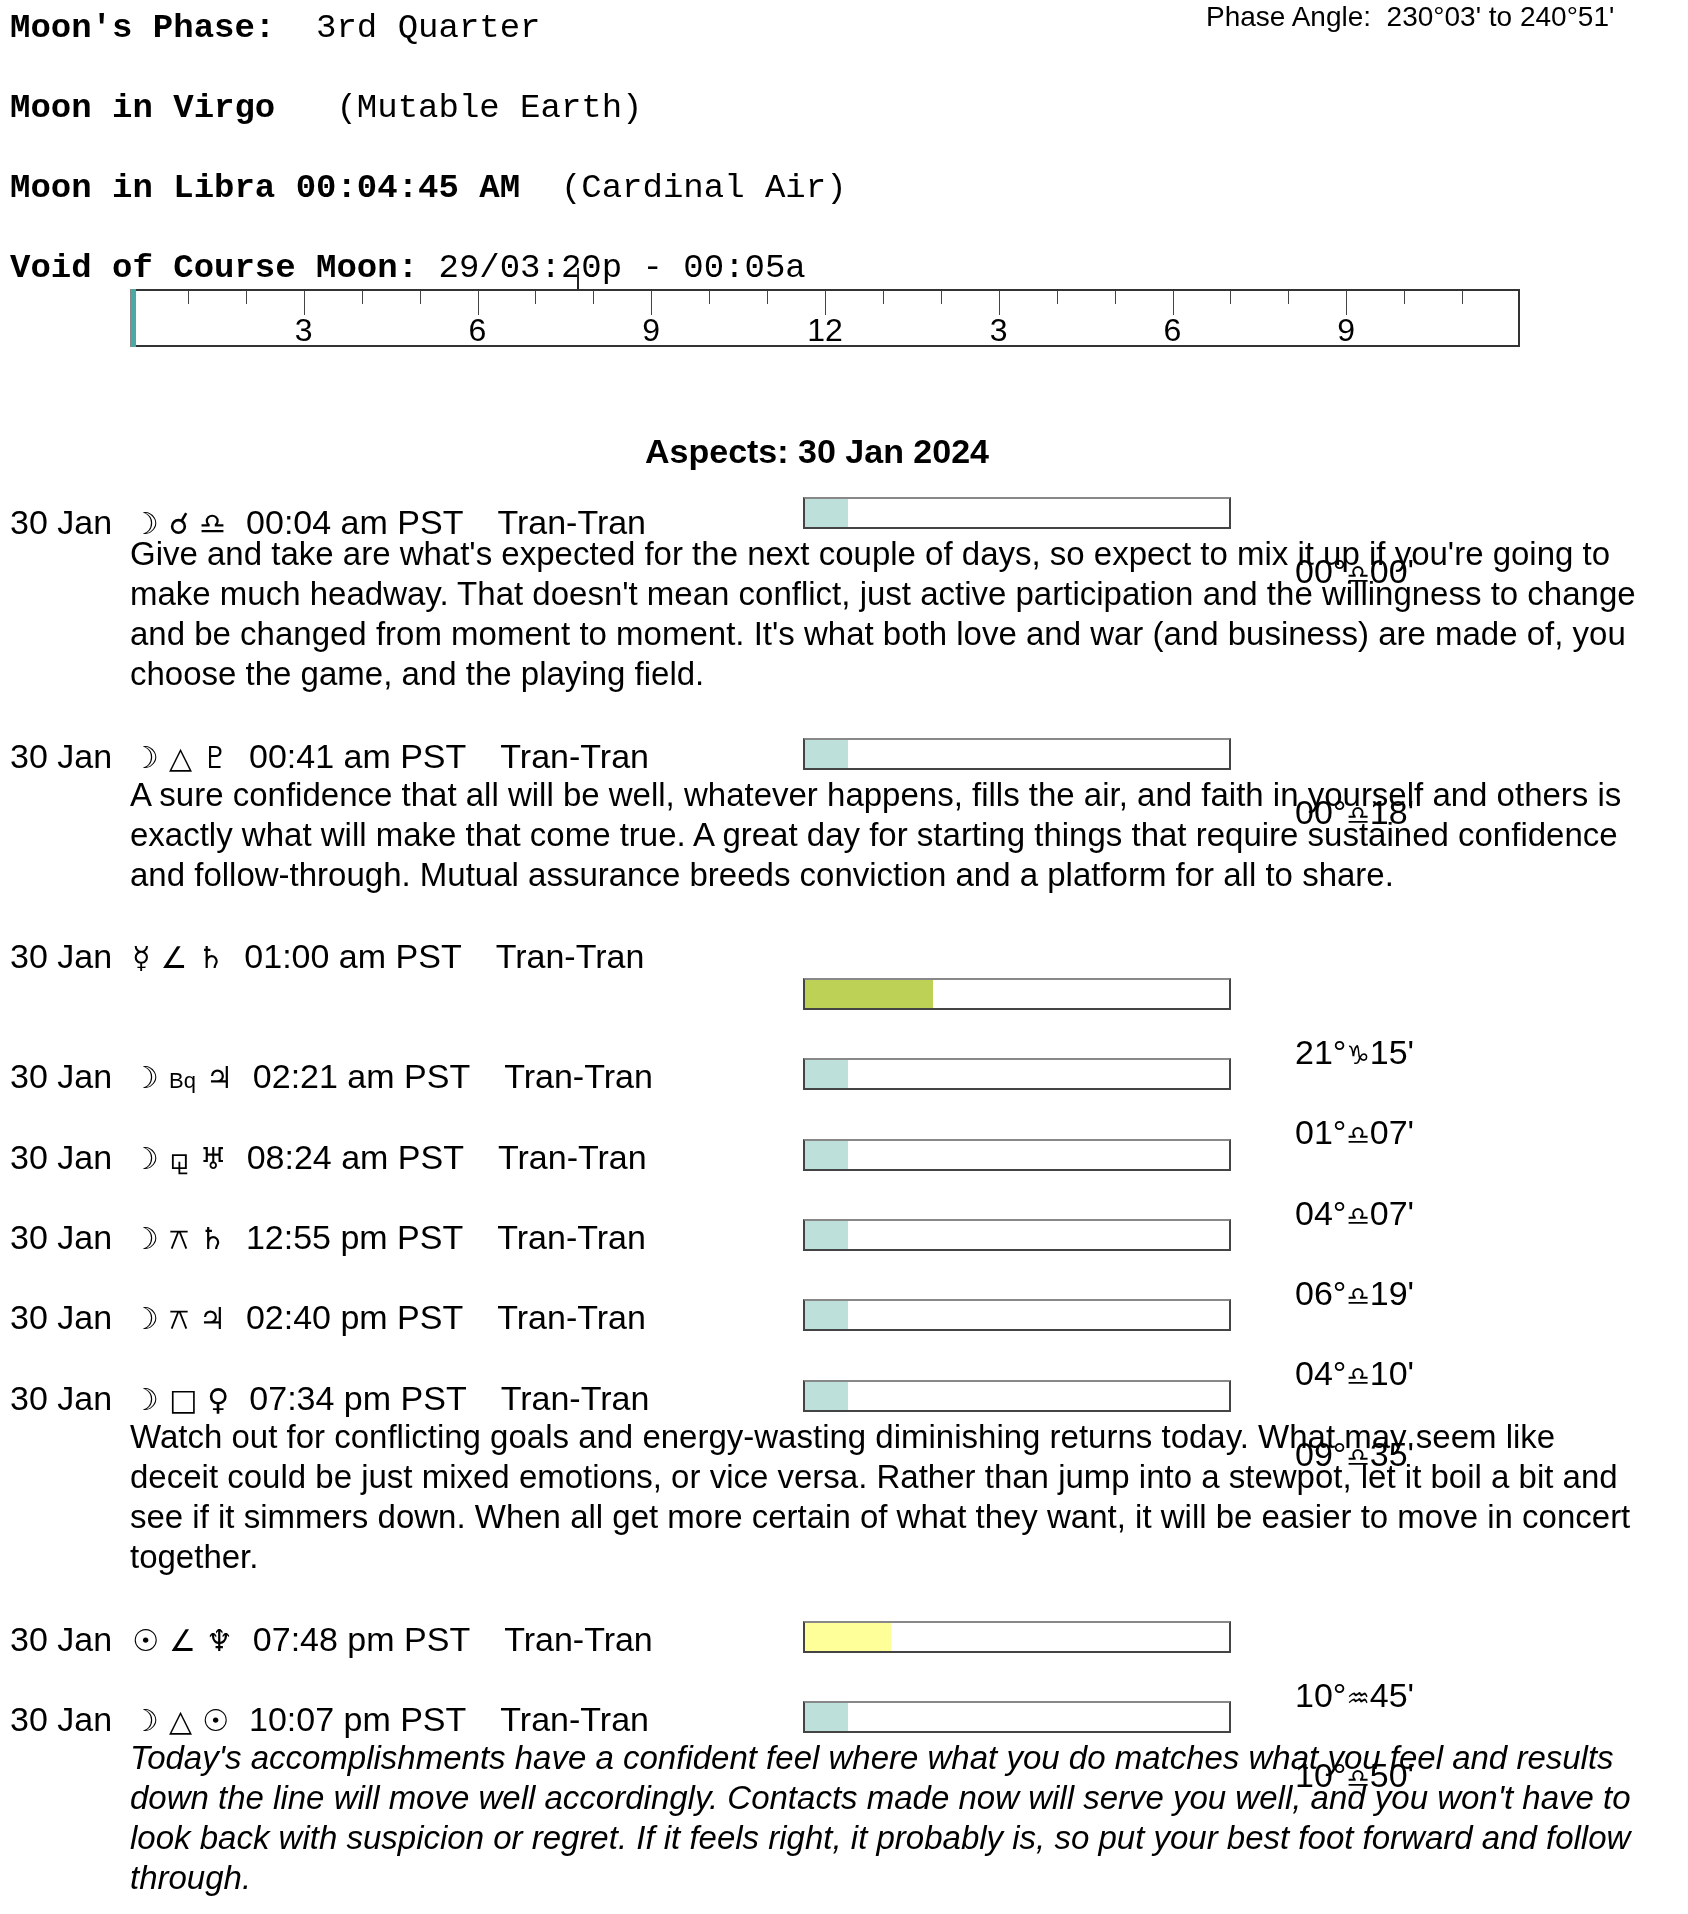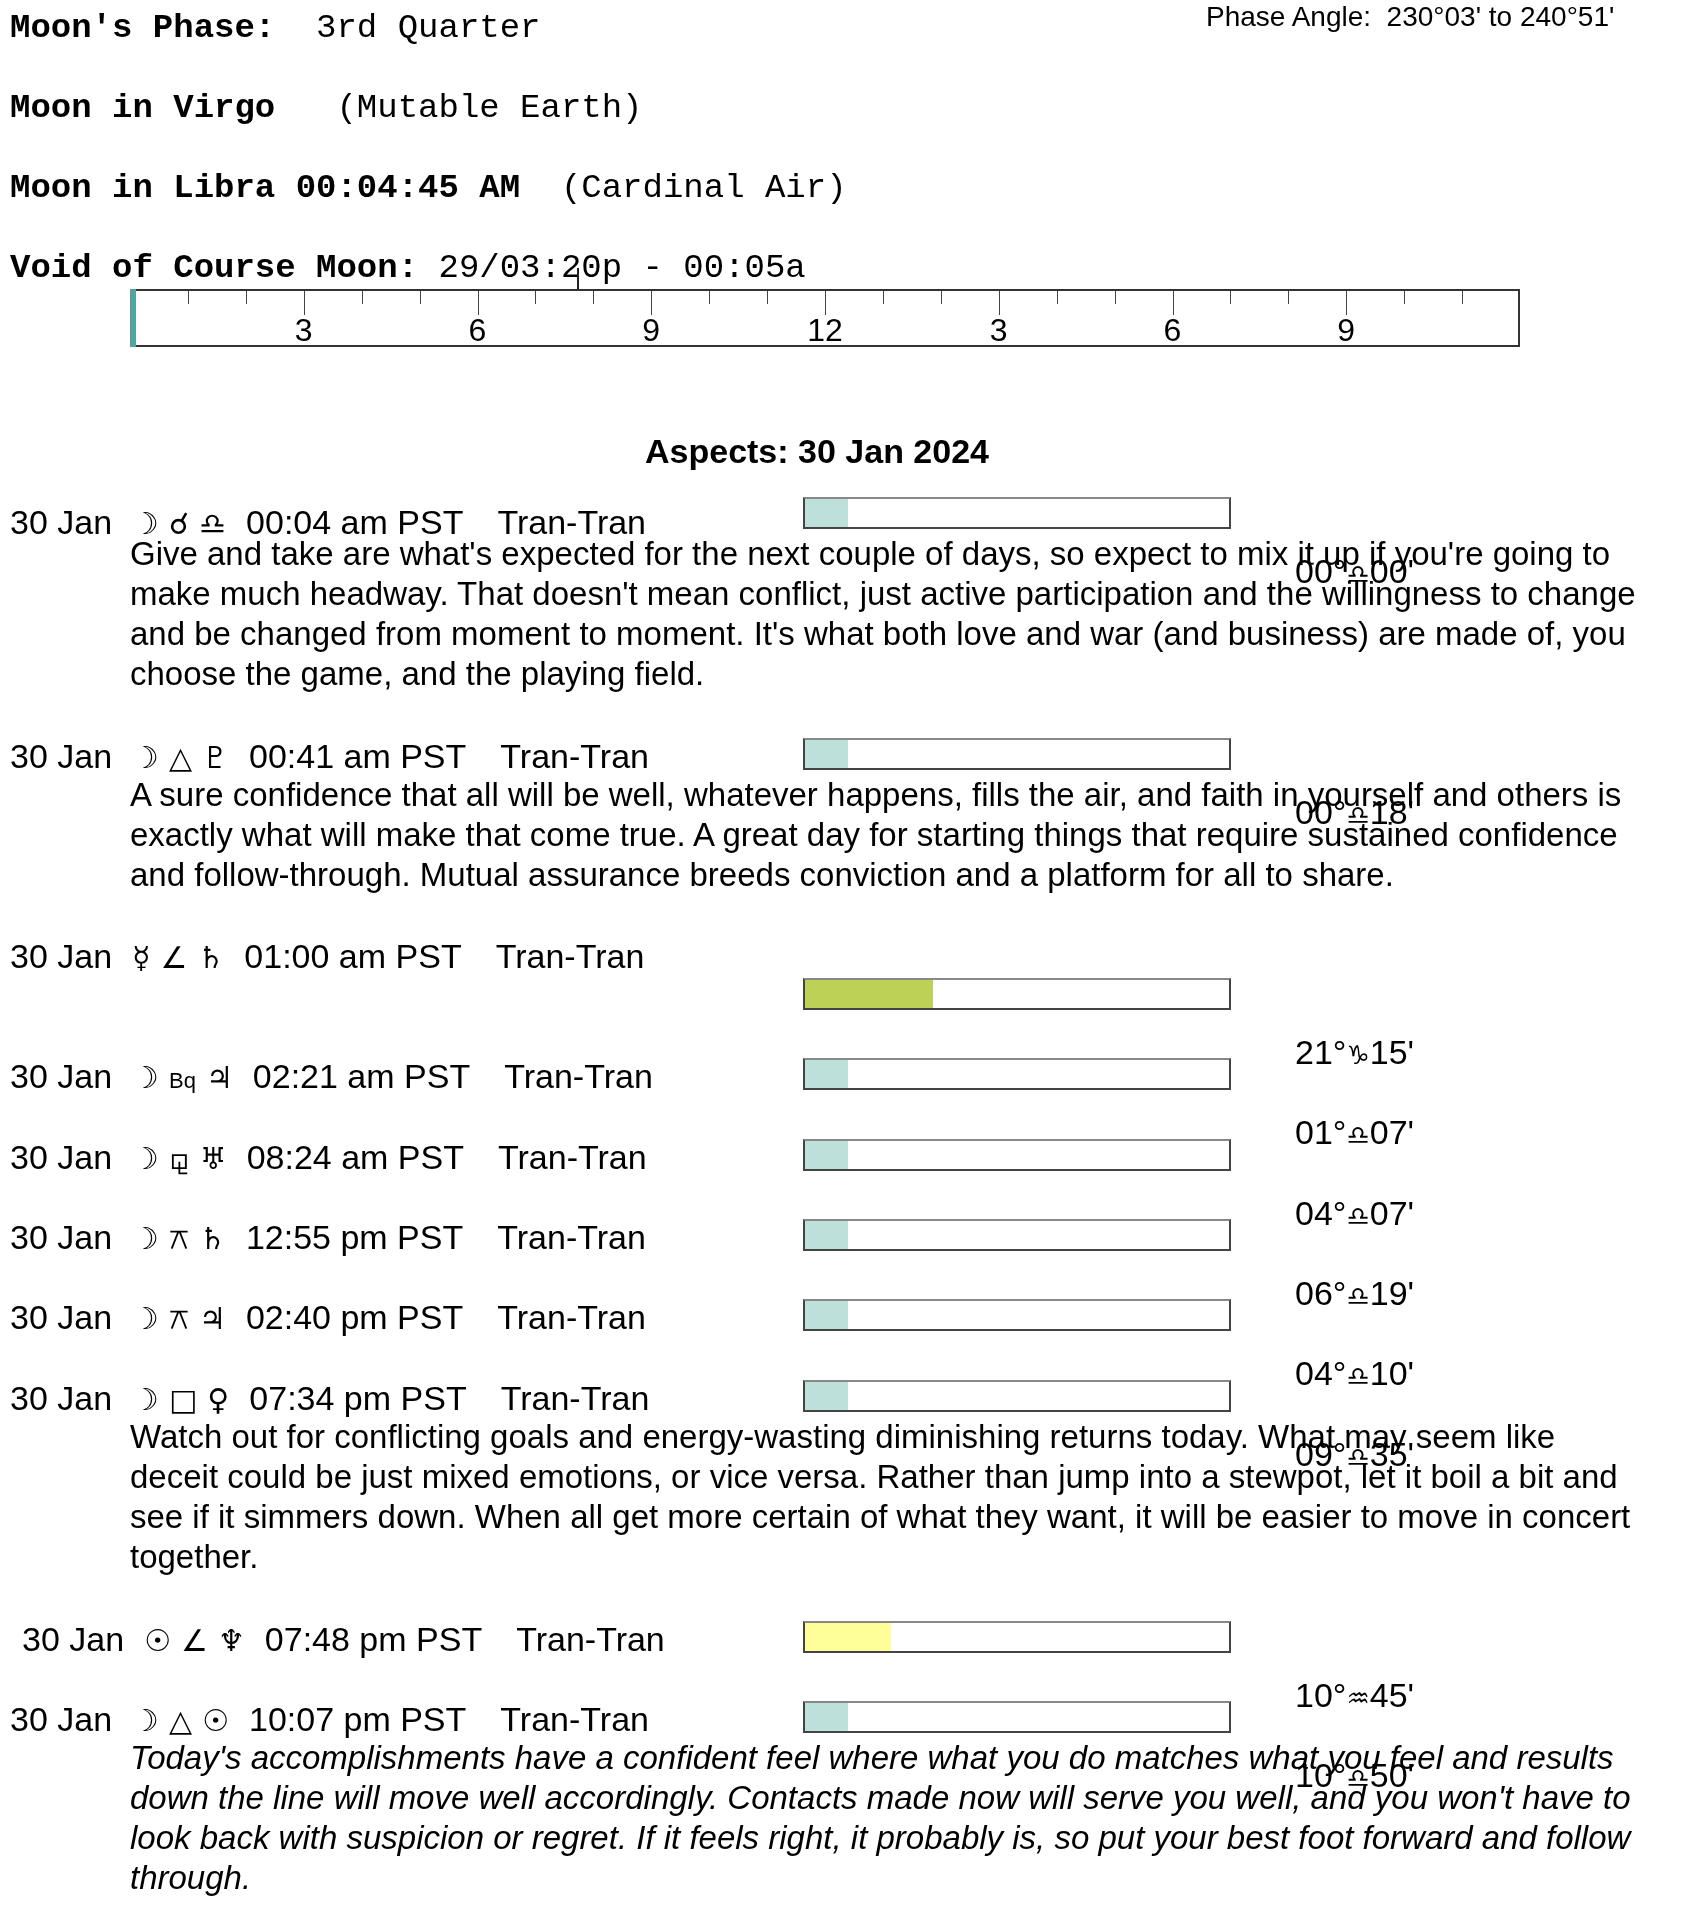--- a/index.html
+++ b/index.html
@@ -145,21 +145,21 @@
     <div class="bar" style="left: 803px; top: 1299px;">
       <div class="fill" style="width: 42.8px; background: rgb(189, 224, 219);"></div>
     </div>
     <div class="abs pos" style="left: 1295px; top: 1297px;"><span>04°</span><span class="zg">♎</span><span>10'</span></div>
     <div class="abs aspect-line" style="left: 10px; top: 1378px;"><span>30 Jan</span><span style="width:20px"></span><span class="glyph">☽</span><span style="width:10px"></span><span class="glyph">□</span><span style="width:10px"></span><span class="glyph">♀</span><span style="width:20px"></span><span>07:34 pm PST</span><span style="width:34px"></span><span>Tran-Tran</span></div>
     <div class="bar" style="left: 803px; top: 1380px;">
       <div class="fill" style="width: 42.8px; background: rgb(189, 224, 219);"></div>
     </div>
     <div class="abs pos" style="left: 1295px; top: 1378px;"><span>09°</span><span class="zg">♎</span><span>35'</span></div>
     <div class="desc" style="top: 1417px;">Watch out for conflicting goals and energy-wasting diminishing returns today. What may seem like deceit could be just mixed emotions, or vice versa. Rather than jump into a stewpot, let it boil a bit and see if it simmers down. When all get more certain of what they want, it will be easier to move in concert together.</div>
-    <div class="abs aspect-line" style="left: 22px; top: 1619px; text-align: center;"><span>30 Jan</span><span style="width:20px"></span><span class="glyph">☉</span><span style="width:10px"></span><span class="glyph">∠</span><span style="width:10px"></span><span class="glyph">♆</span><span style="width:20px"></span><span>07:48 pm PST</span><span style="width:34px"></span><span>Tran-Tran</span></div>
+    <div class="abs aspect-line" style="left: 10px; top: 1619px; text-align: center;"><span>30 Jan</span><span style="width:20px"></span><span class="glyph">☉</span><span style="width:10px"></span><span class="glyph">∠</span><span style="width:10px"></span><span class="glyph">♆</span><span style="width:20px"></span><span>07:48 pm PST</span><span style="width:34px"></span><span>Tran-Tran</span></div>
     <div class="bar" style="left: 803px; top: 1621px;">
       <div class="fill" style="width: 85.6px; background: rgb(255, 255, 153);"></div>
     </div>
     <div class="abs pos" style="left: 1295px; top: 1619px;"><span>10°</span><span class="zg">♒</span><span>45'</span></div>
     <div class="abs aspect-line" style="left: 10px; top: 1699px;"><span>30 Jan</span><span style="width:20px"></span><span class="glyph">☽</span><span style="width:10px"></span><span class="glyph">△</span><span style="width:10px"></span><span class="glyph">☉</span><span style="width:20px"></span><span>10:07 pm PST</span><span style="width:34px"></span><span>Tran-Tran</span></div>
     <div class="bar" style="left: 803px; top: 1701px;">
       <div class="fill" style="width: 42.8px; background: rgb(189, 224, 219);"></div>
     </div>
     <div class="abs pos" style="left: 1295px; top: 1699px;"><span>10°</span><span class="zg">♎</span><span>50'</span></div>
     <div class="desc" style="top: 1738px; font-style: italic;">Today's accomplishments have a confident feel where what you do matches what you feel and results down the line will move well accordingly. Contacts made now will serve you well, and you won't have to look back with suspicion or regret. If it feels right, it probably is, so put your best foot forward and follow through.</div>

